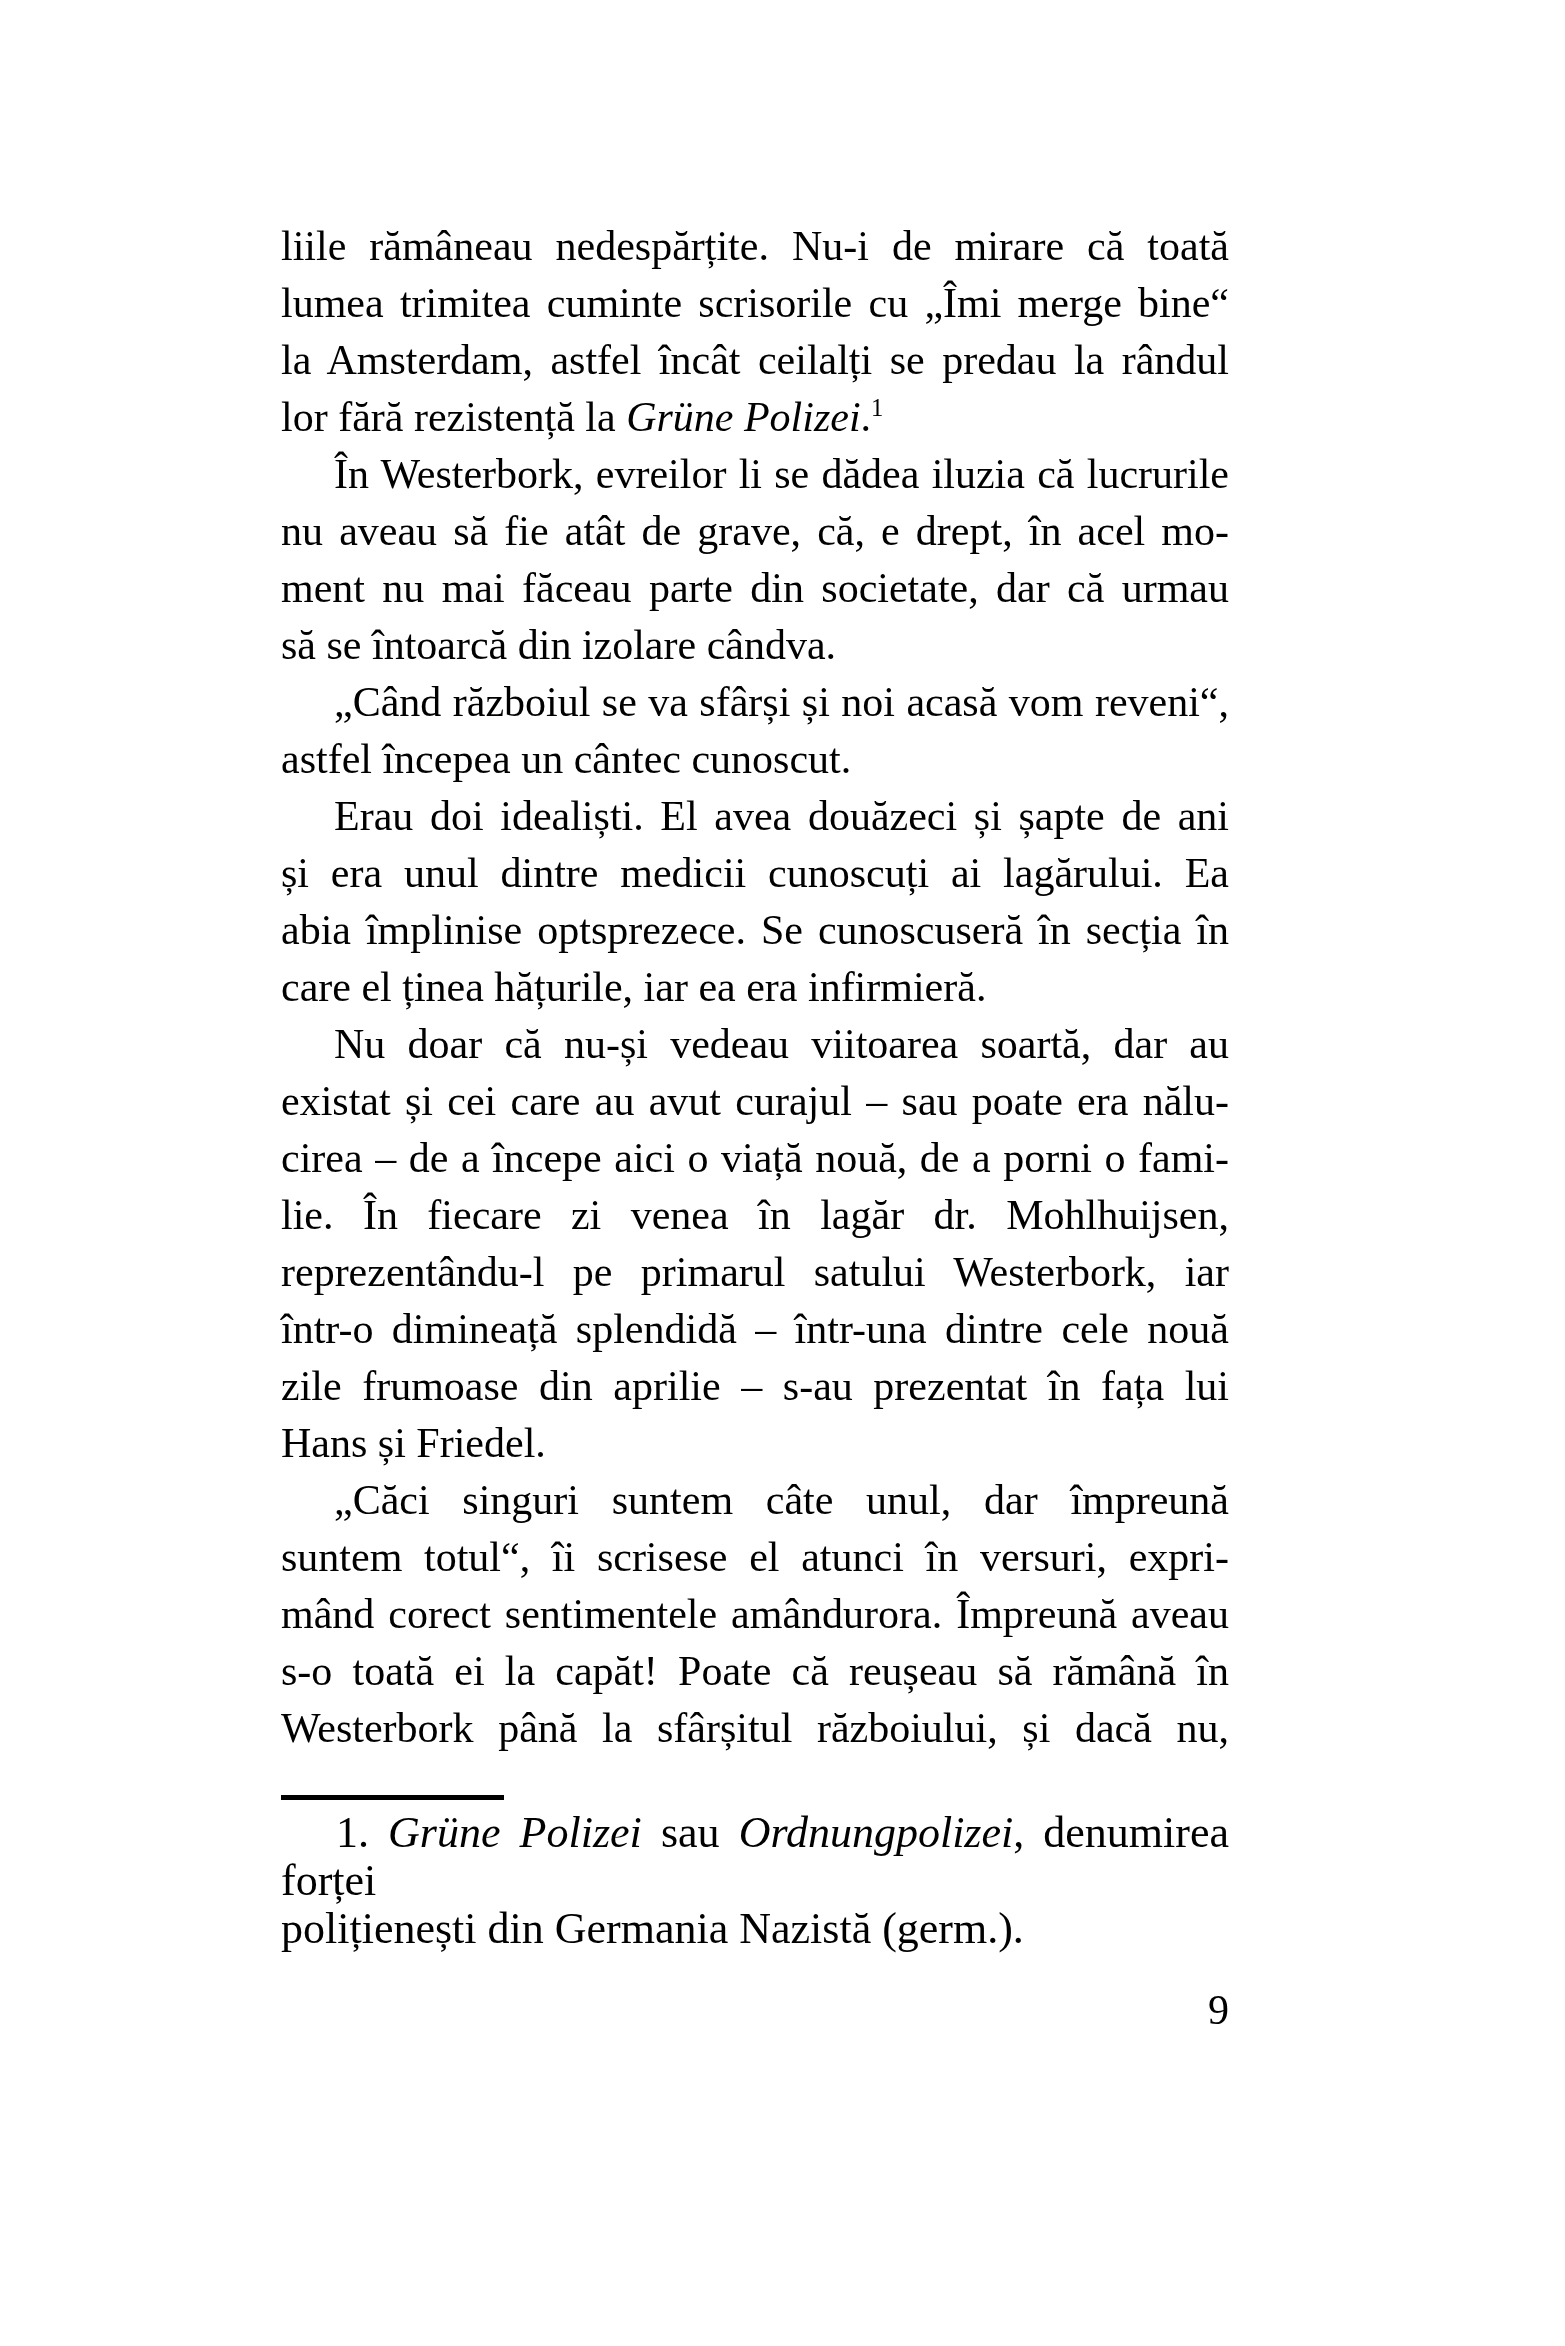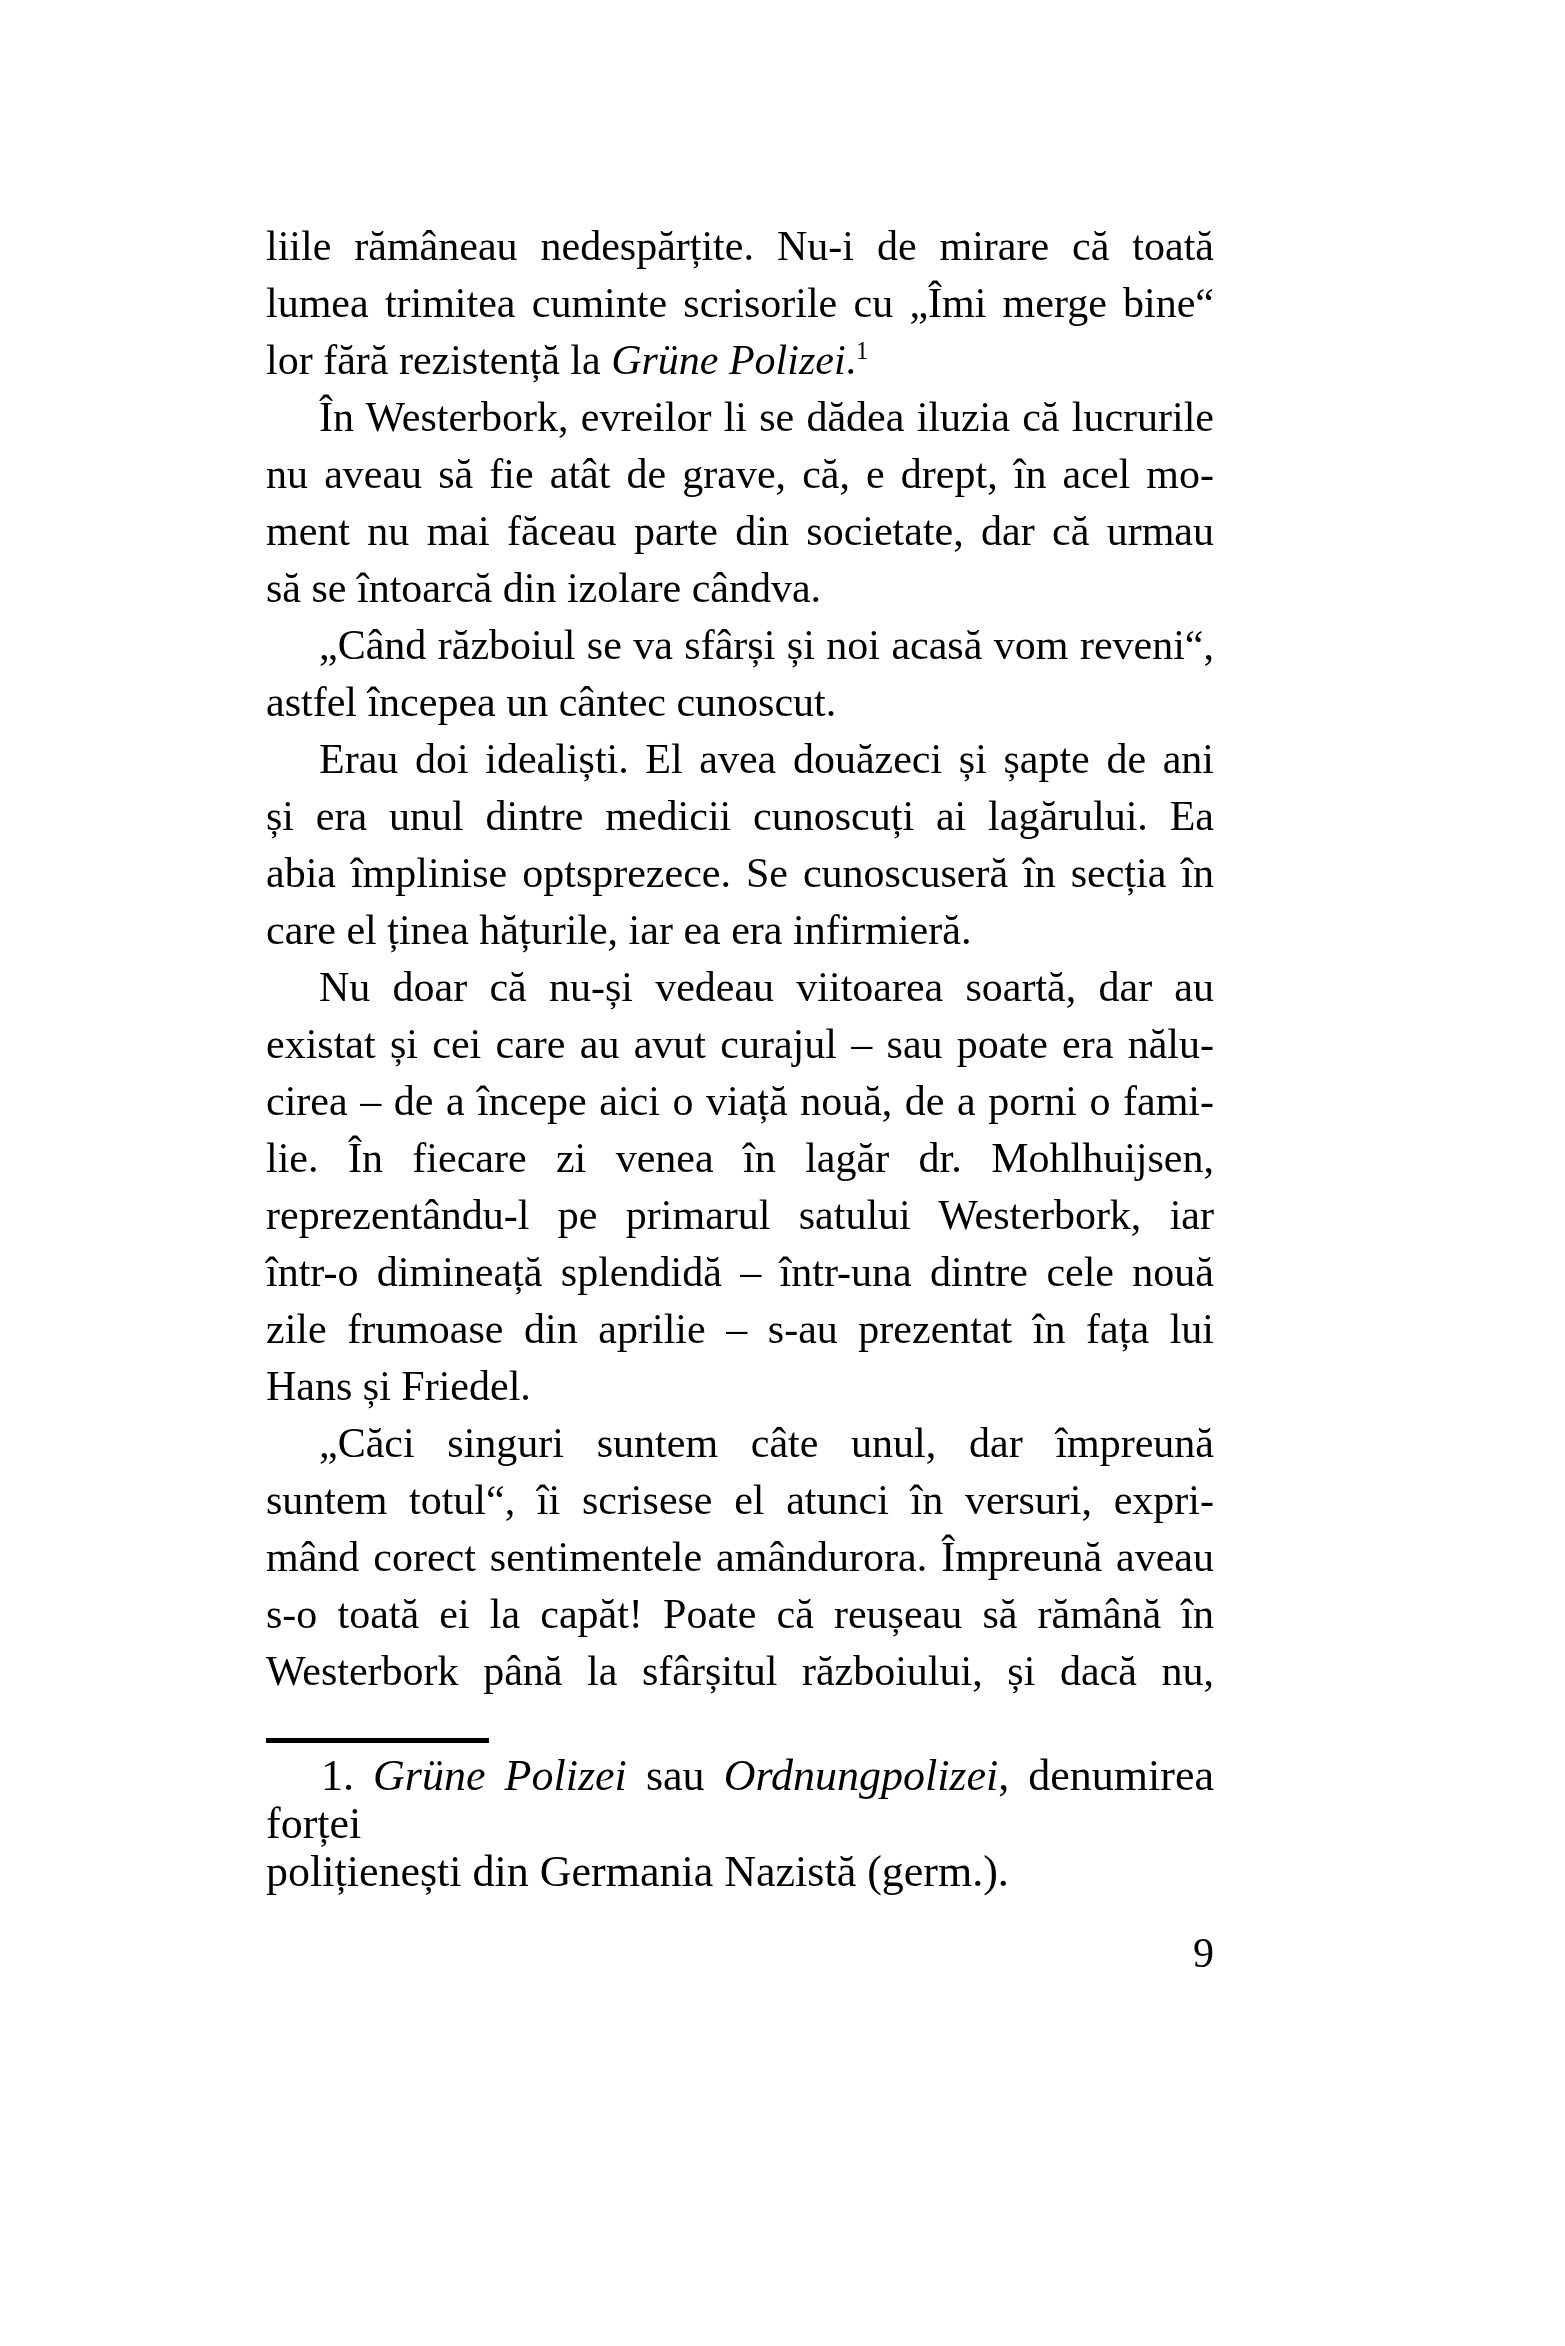--- a/index.html
+++ b/index.html
@@ -11,21 +11,21 @@
     position: relative;
     overflow: hidden;
   }
   .page {
     position: absolute;
     inset: 0;
     background: #ffffff;
   }
   .text-col {
     position: absolute;
-    left: 266px;
+    left: 281px;
     top: 218px;
     width: 948px;
   }
   .para { margin: 0; }
   .line {
     font-size: 42px;
     line-height: 57px;
     text-align: left;
   }
   .line.jst {
@@ -60,20 +60,21 @@
 </style>
 </head>
 <body>
 
 <div class="page">
   <div class="text-col">
     <div>
         <div class="para">
           <div class="line jst"><span>liile rămâneau nedespărțite. Nu-i de mirare că toată</span></div>
           <div class="line jst"><span>lumea trimitea cuminte scrisorile cu „Îmi merge bine“</span></div>
+          <div class="line jst"><span>la Amsterdam, astfel încât ceilalți se predau la rândul</span></div>
           <div class="line"><span>lor fără rezistență la </span><span class="it">Grüne Polizei</span><span>.</span><span class="sup">1</span></div>
         </div>
         <div class="para">
           <div class="line jst ind"><span>În Westerbork, evreilor li se dădea iluzia că lucrurile</span></div>
           <div class="line jst"><span>nu aveau să fie atât de grave, că, e drept, în acel mo-</span></div>
           <div class="line jst"><span>ment nu mai făceau parte din societate, dar că urmau</span></div>
           <div class="line"><span>să se întoarcă din izolare cândva.</span></div>
         </div>
         <div class="para">
           <div class="line jst ind"><span>„Când războiul se va sfârși și noi acasă vom reveni“,</span></div>

